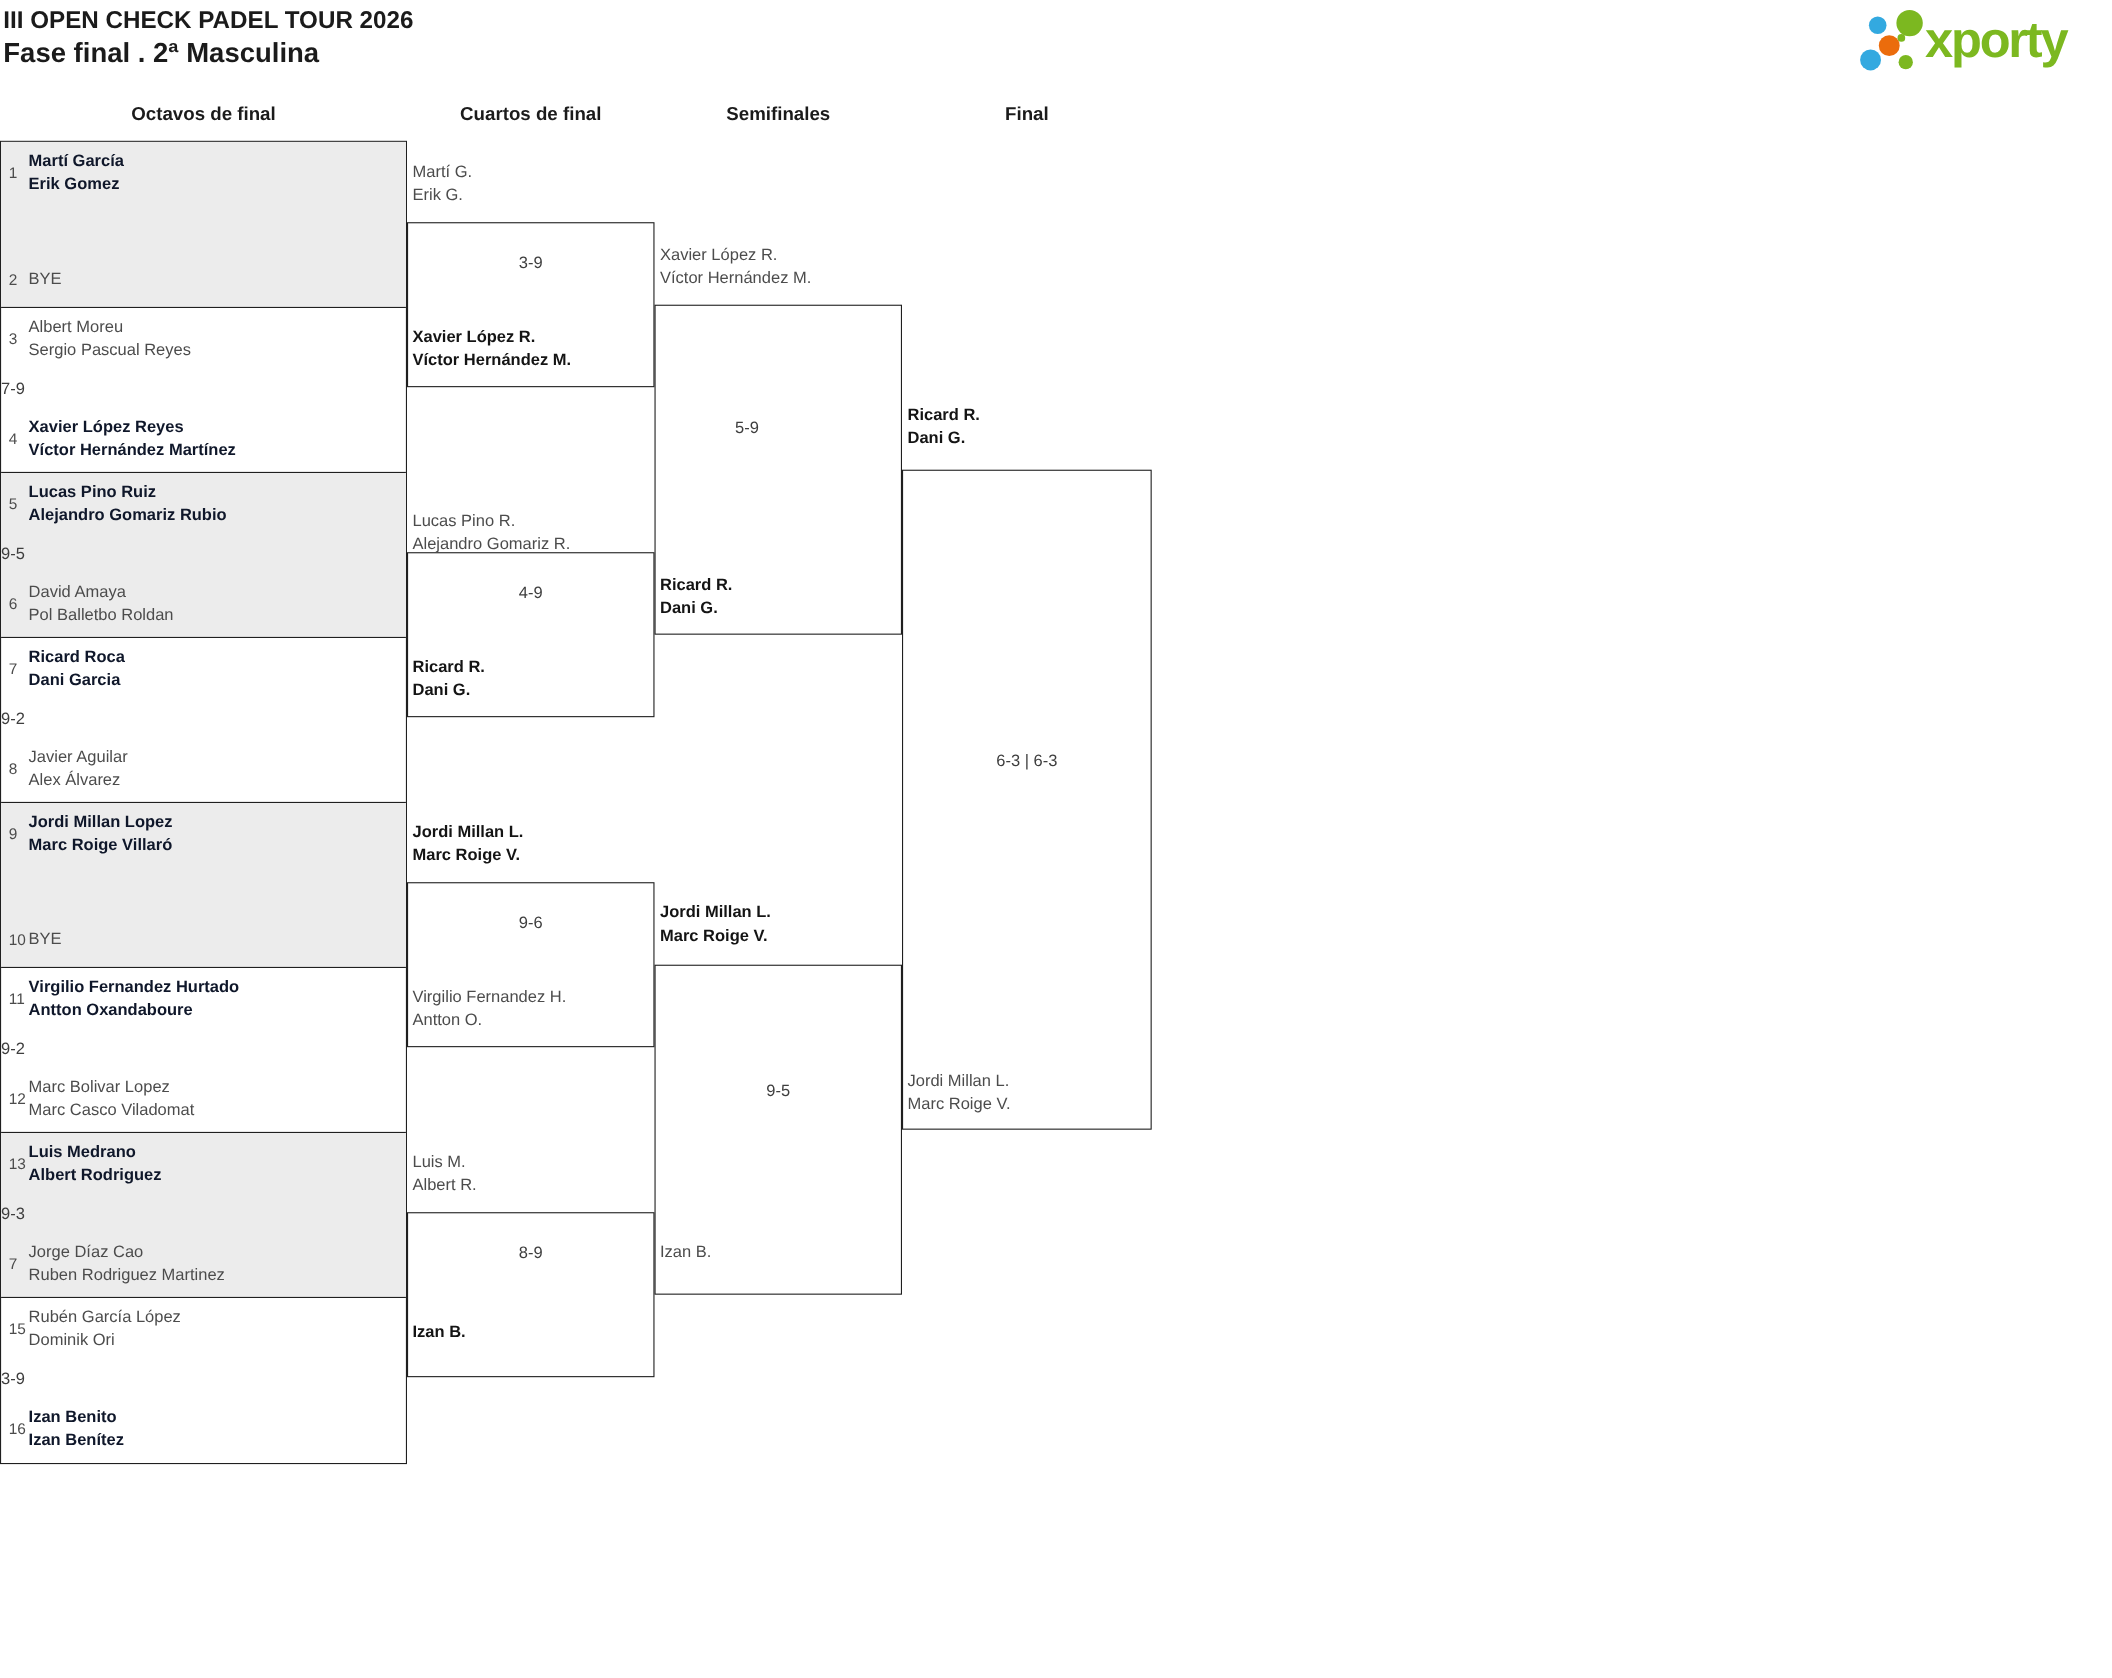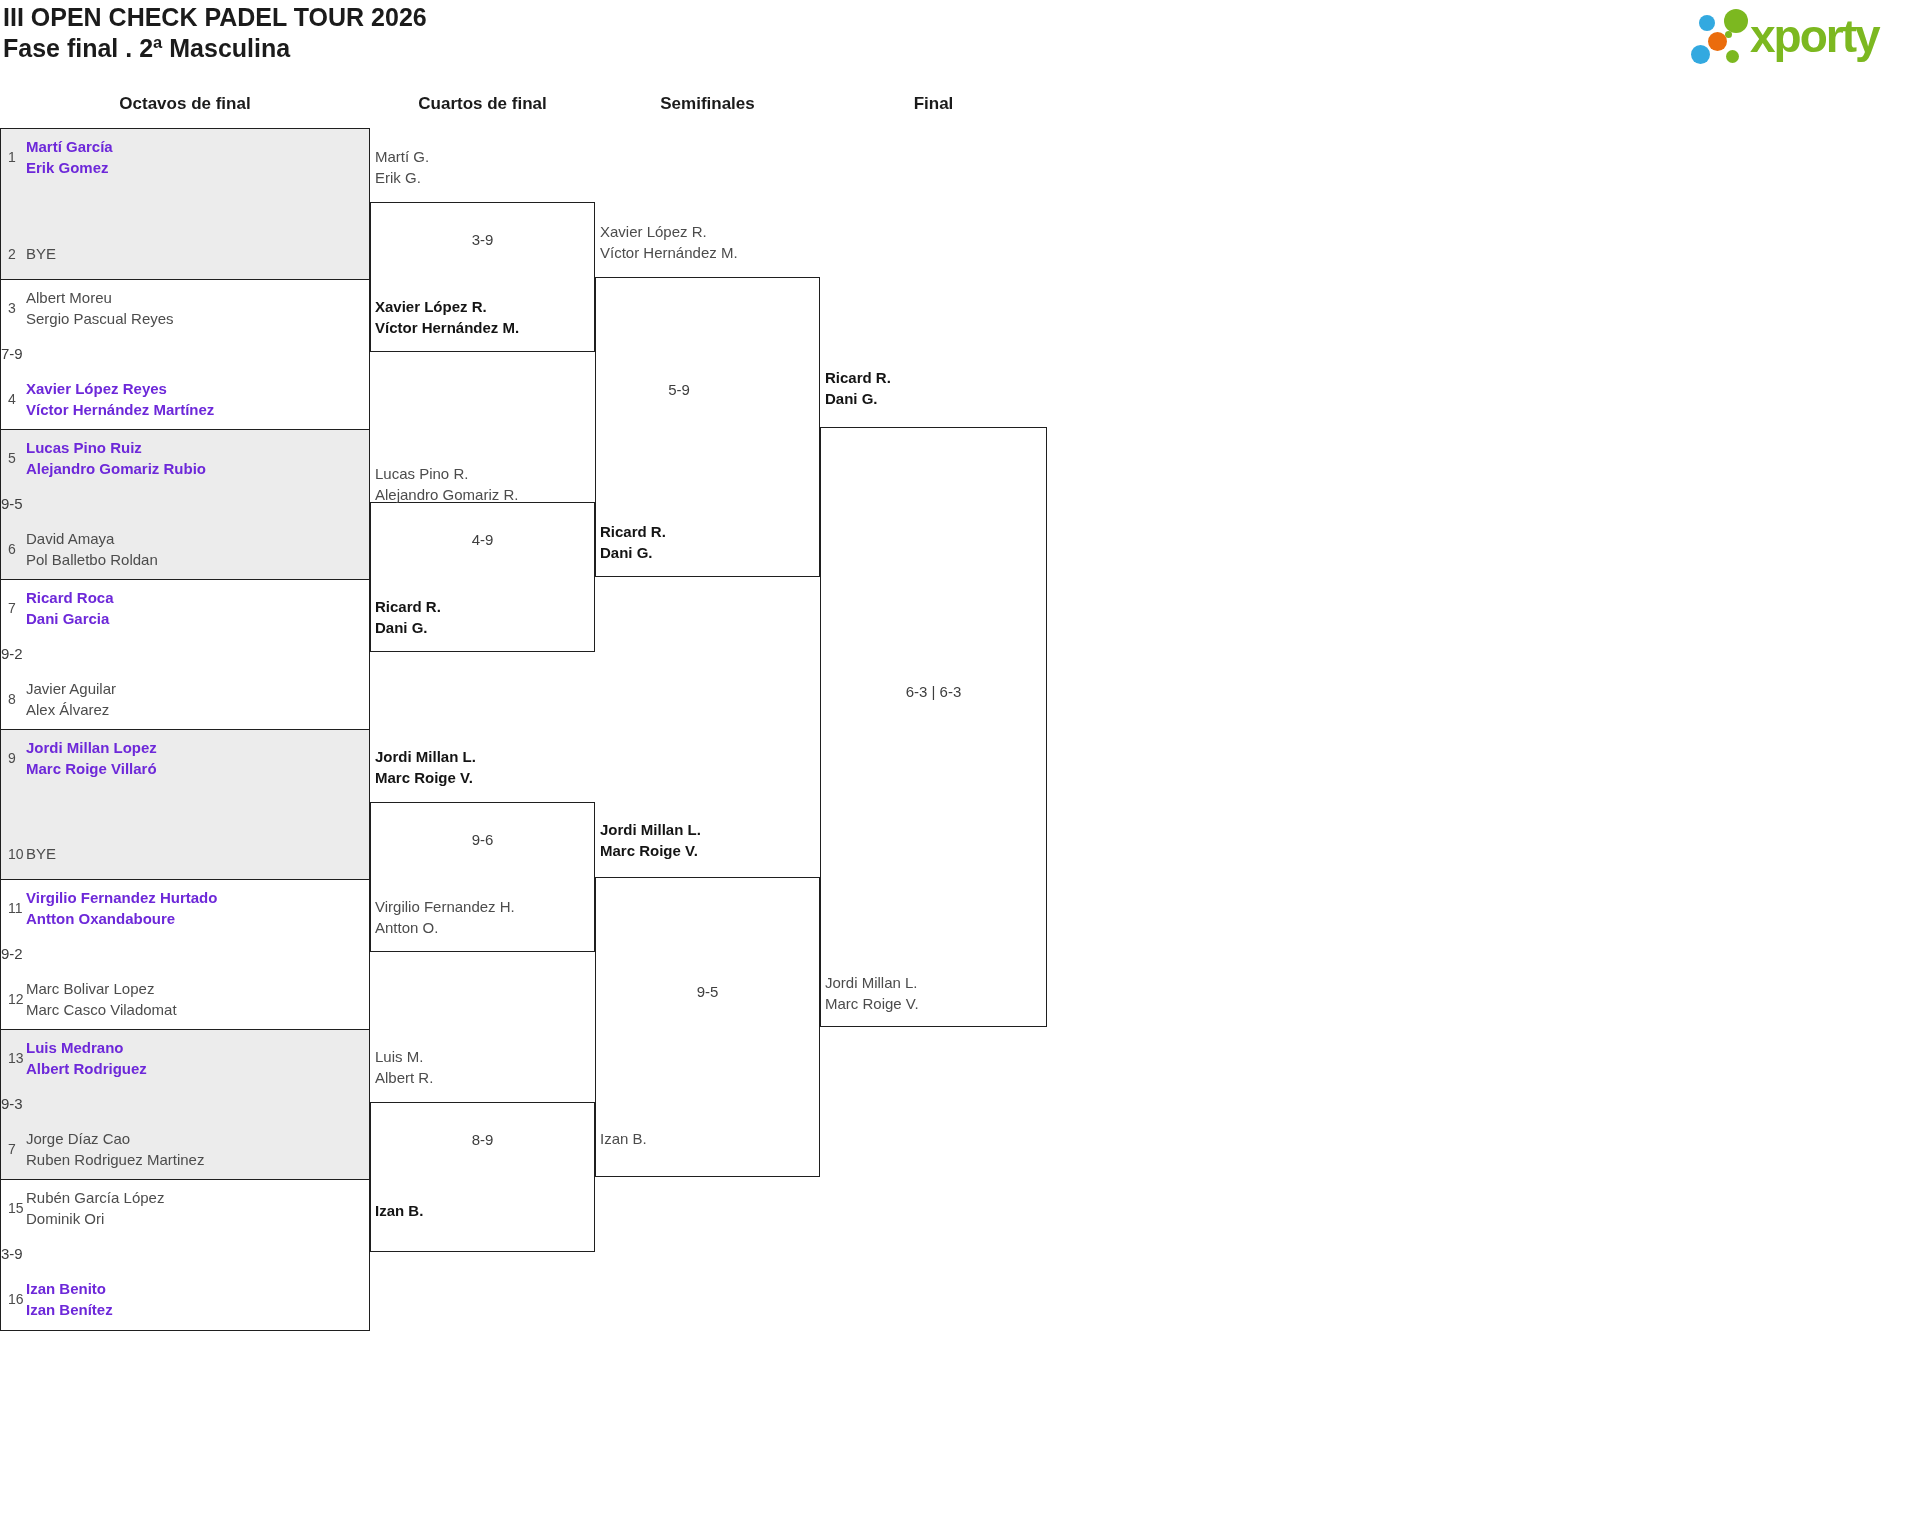--- a/index.html
+++ b/index.html
@@ -1,20 +1,20 @@
 <!DOCTYPE html>
 <html><head>
 <meta charset="utf-8">
 <style>
   html,body{margin:0;padding:0;background:#fff;}
   #page{position:relative;width:1920px;height:1525px;background:#fff;overflow:hidden;
         font-family:"Liberation Sans","DejaVu Sans",sans-serif;color:#1d1d1d;}
 
   
-  .title{position:absolute;left:3px;top:2px;font-size:25px;line-height:31px;font-weight:600;color:#1b1b1b;white-space:nowrap;}
+  .title{position:absolute;left:3px;top:2px;font-size:22px;line-height:31px;font-weight:600;color:#1b1b1b;white-space:nowrap;}
   .subtitle{position:absolute;left:3px;top:33px;font-size:25px;line-height:31px;font-weight:600;color:#1b1b1b;white-space:nowrap;text-align:center;}
 
   
   .logo{position:absolute;left:1688px;top:2px;width:230px;height:66px;}
   .dot{position:absolute;border-radius:50%;}
   .logo-text{position:absolute;left:62px;top:8px;font-size:46px;line-height:52px;font-weight:700;letter-spacing:-2px;}
 
   
   .colhead{position:absolute;top:94px;text-align:center;font-size:17px;font-weight:600;color:#1b1b1b;}
 
@@ -22,21 +22,21 @@
   .r16wrap{position:absolute;left:0;top:128px;width:370px;height:1203px;border:1.5px solid #1f1f1f;box-sizing:border-box;}
   .blk{position:absolute;left:0;right:0;height:150px;box-sizing:border-box;}
   .blk.bt{border-top:1.5px solid #1f1f1f;}
   .blk.g{background:#ececec;}
   .trow{position:absolute;left:7px;right:6px;display:flex;align-items:center;}
   .trow.t1{top:7px;}
   .trow.t2{bottom:9px;}
   .trow.t2.single{bottom:15px;}
   .seed{width:18px;flex:none;font-size:14px;color:#4c4c4c;}
   .nm{font-size:15px;line-height:21px;color:#4c4c4c;}
-  .nm.w{font-weight:700;color:#6d28d9;}
+  .nm.w{font-weight:700;color:#0f172a;}
   .bscore{position:absolute;left:0;width:100%;top:64px;height:20px;line-height:20px;text-align:left;font-size:15px;color:#3e3e3e;}
 
   
   .box{position:absolute;border:1.5px solid #1f1f1f;box-sizing:border-box;background:transparent;}
   .lbl{position:absolute;font-size:15px;line-height:21px;color:#4c4c4c;white-space:nowrap;}
   .lbl.w{font-weight:700;color:#141414;}
   .mscore{position:absolute;height:20px;line-height:20px;text-align:center;font-size:15px;color:#3e3e3e;}
 </style>
 </head>
 <body>

